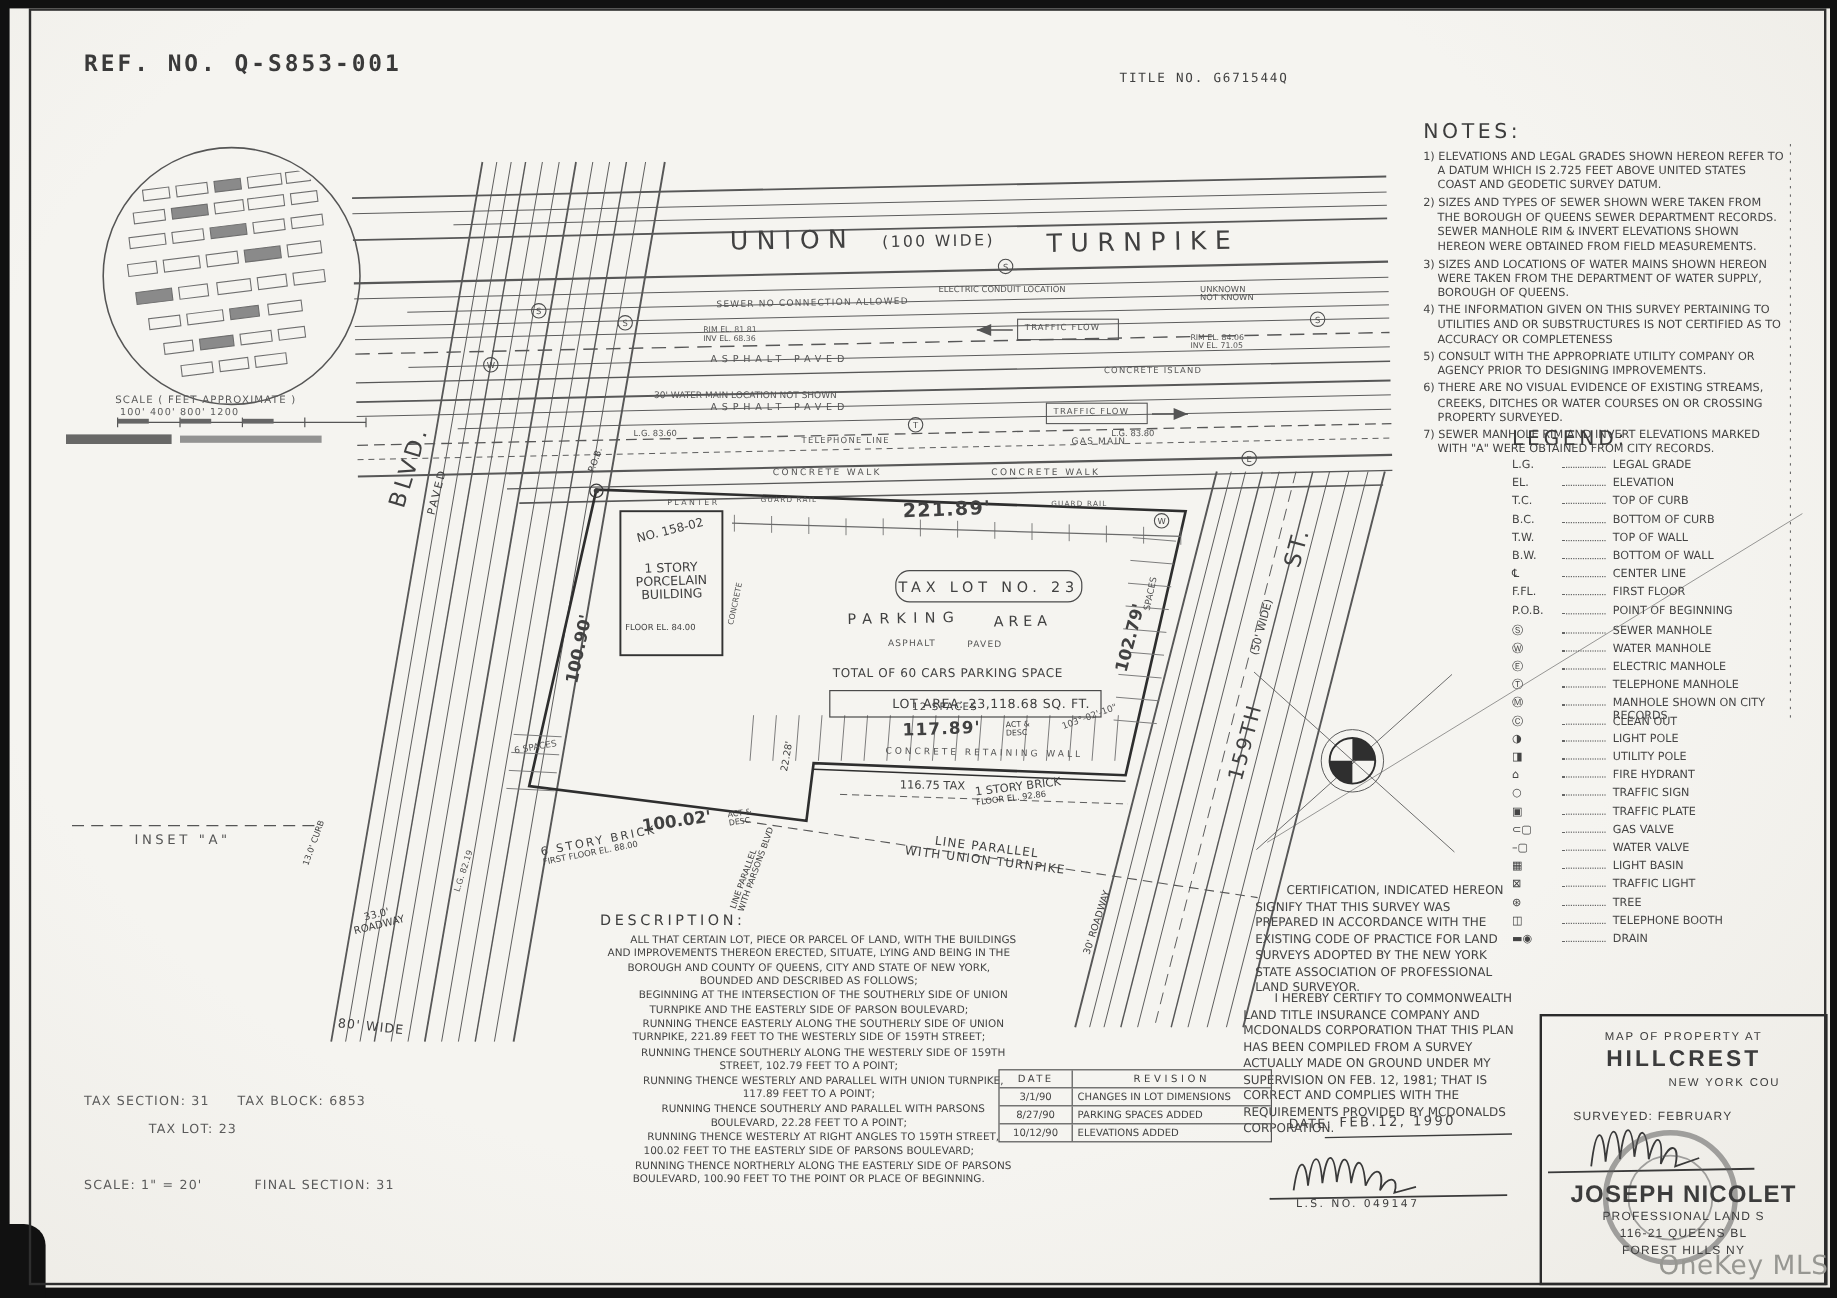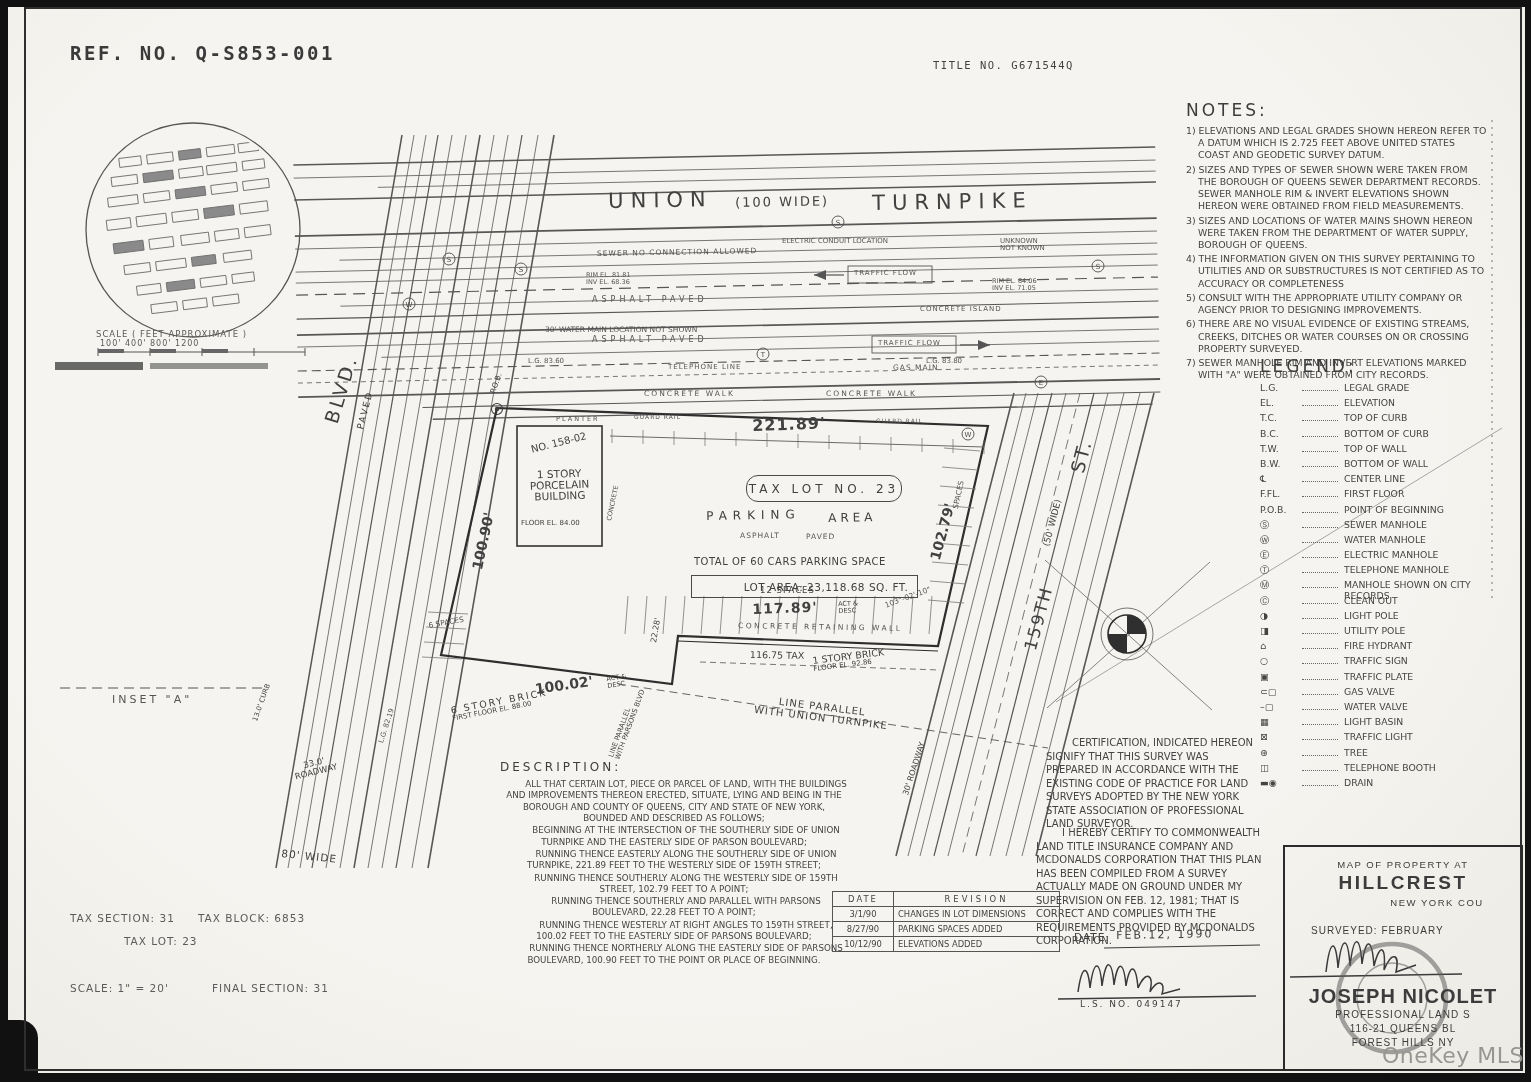--- a/index.html
+++ b/index.html
@@ -546,20 +546,21 @@
         <span class="lg-label">DRAIN</span>
       </div>
   </div>
 
   <div class="textblock" style="left:500px;top:760px;width:348px;">
     <div style="font-size:12px;letter-spacing:3px;margin-bottom:5px;color:#3d3d3d;">DESCRIPTION:</div>
     <div class="descpara">ALL THAT CERTAIN LOT, PIECE OR PARCEL OF LAND, WITH THE BUILDINGS AND IMPROVEMENTS THEREON ERECTED, SITUATE, LYING AND BEING IN THE BOROUGH AND COUNTY OF QUEENS, CITY AND STATE OF NEW YORK, BOUNDED AND DESCRIBED AS FOLLOWS;</div>
     <div class="descpara">BEGINNING AT THE INTERSECTION OF THE SOUTHERLY SIDE OF UNION TURNPIKE AND THE EASTERLY SIDE OF PARSON BOULEVARD;</div>
     <div class="descpara">RUNNING THENCE EASTERLY ALONG THE SOUTHERLY SIDE OF UNION TURNPIKE, 221.89 FEET TO THE WESTERLY SIDE OF 159TH STREET;</div>
     <div class="descpara">RUNNING THENCE SOUTHERLY ALONG THE WESTERLY SIDE OF 159TH STREET, 102.79 FEET TO A POINT;</div>
+    <div class="descpara">RUNNING THENCE WESTERLY AND PARALLEL WITH UNION TURNPIKE, 117.89 FEET TO A POINT;</div>
     <div class="descpara">RUNNING THENCE SOUTHERLY AND PARALLEL WITH PARSONS BOULEVARD, 22.28 FEET TO A POINT;</div>
     <div class="descpara">RUNNING THENCE WESTERLY AT RIGHT ANGLES TO 159TH STREET, 100.02 FEET TO THE EASTERLY SIDE OF PARSONS BOULEVARD;</div>
     <div class="descpara">RUNNING THENCE NORTHERLY ALONG THE EASTERLY SIDE OF PARSONS BOULEVARD, 100.90 FEET TO THE POINT OR PLACE OF BEGINNING.</div>
   </div>
 
   <div class="textblock certpara" style="left:1046px;top:736px;width:214px;">CERTIFICATION, INDICATED HEREON SIGNIFY THAT THIS SURVEY WAS PREPARED IN ACCORDANCE WITH THE EXISTING CODE OF PRACTICE FOR LAND SURVEYS ADOPTED BY THE NEW YORK STATE ASSOCIATION OF PROFESSIONAL LAND SURVEYOR.</div>
   <div class="textblock certpara" style="left:1036px;top:826px;width:228px;">I HEREBY CERTIFY TO COMMONWEALTH LAND TITLE INSURANCE COMPANY AND MCDONALDS CORPORATION THAT THIS PLAN HAS BEEN COMPILED FROM A SURVEY ACTUALLY MADE ON GROUND UNDER MY SUPERVISION ON FEB. 12, 1981; THAT IS CORRECT AND COMPLIES WITH THE REQUIREMENTS PROVIDED BY MCDONALDS CORPORATION.</div>
 
   <div id="revtable">
     <div class="rt-row">

